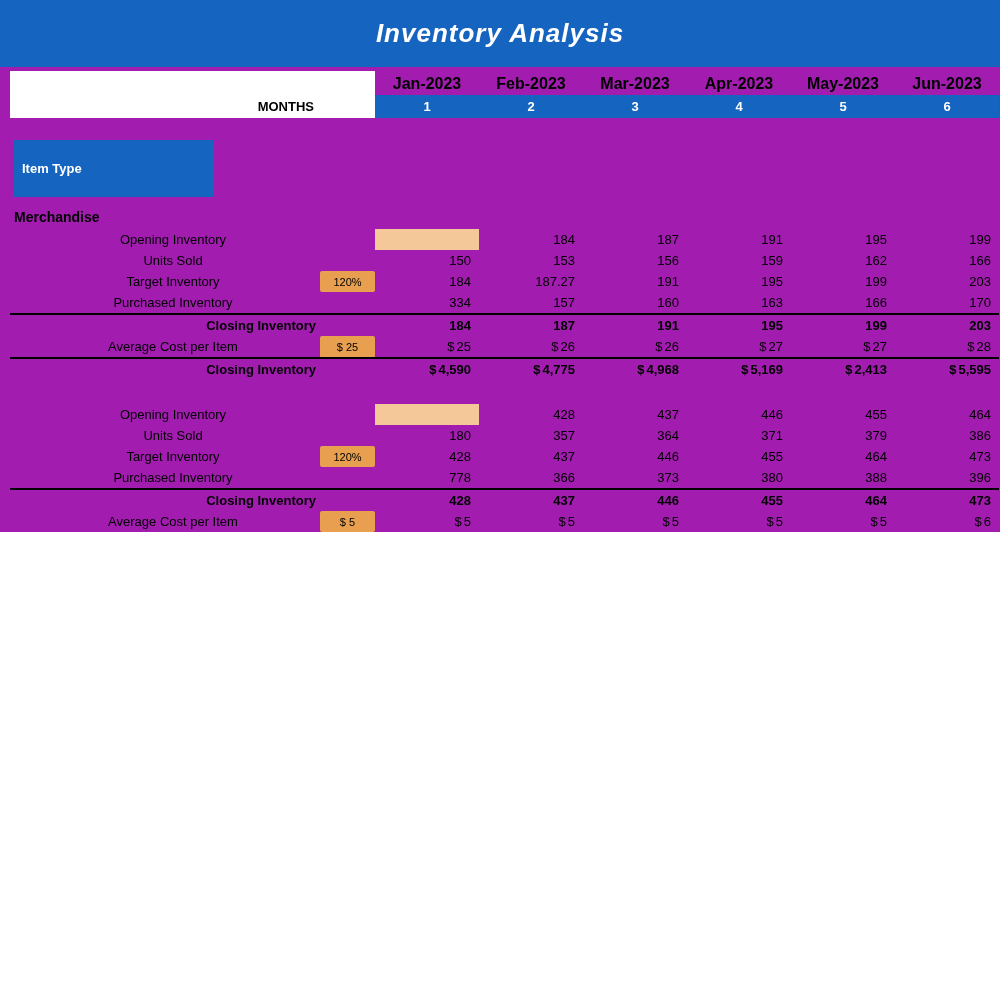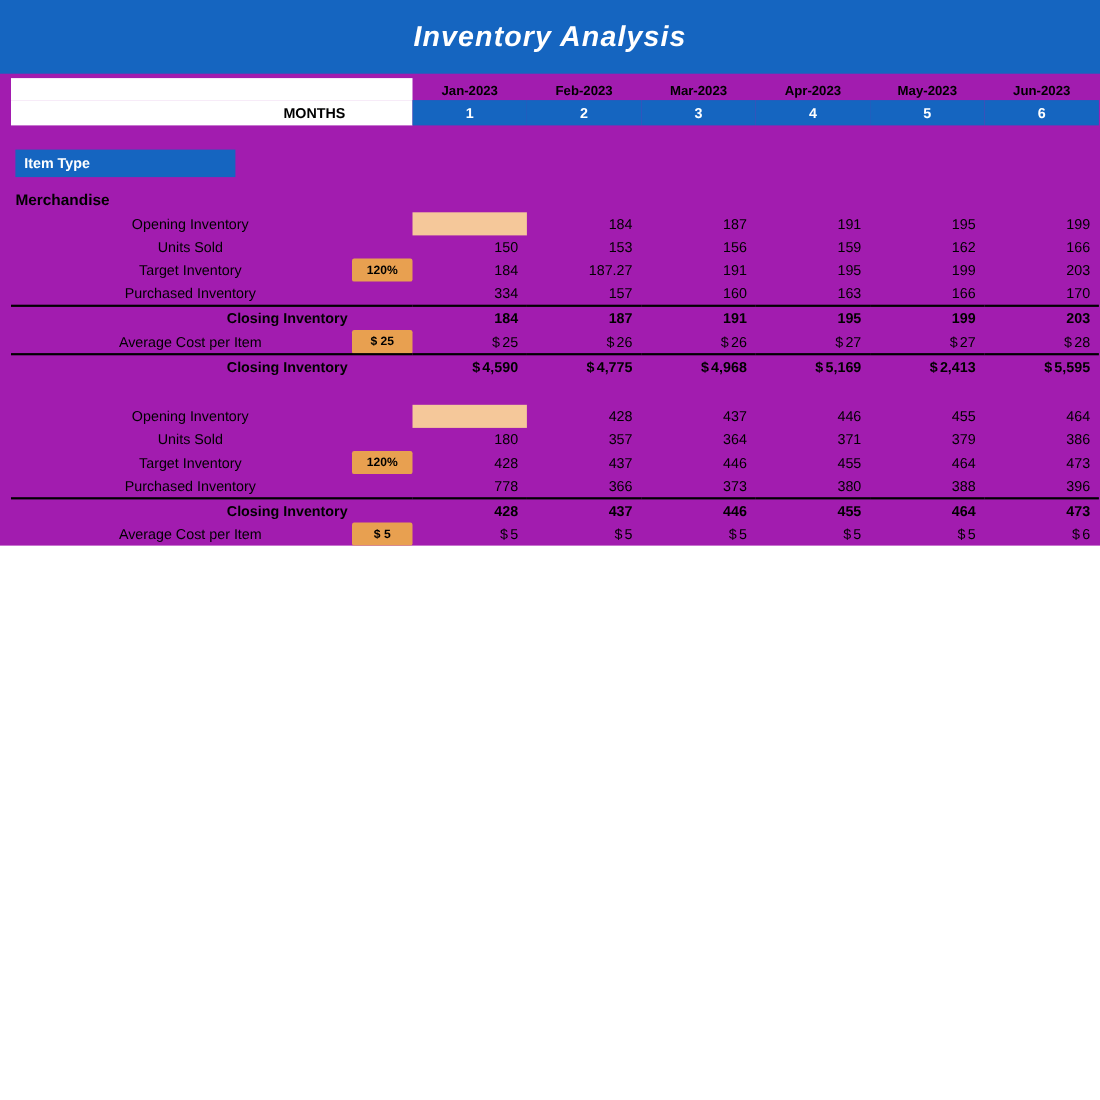--- a/index.html
+++ b/index.html
@@ -36,21 +36,21 @@
       table-layout: fixed;
     }
     col.label-col { width: 310px; }
     col.prefix-col { width: 55px; }
     col.data-col { width: 104px; }
 
     
     .header-month-row td {
       text-align: center;
       font-weight: bold;
-      font-size: 12px;
+      font-size: 16px;
       color: #000;
       padding: 4px 2px 2px 2px;
       border-bottom: none;
     }
     .header-month-row td.empty { background: #fff; }
 
     .header-num-row td {
       text-align: center;
       font-weight: bold;
       font-size: 13px;
@@ -72,21 +72,21 @@
 
     
     .item-type-row td {
       padding: 10px 4px 4px 4px;
     }
     .item-type-cell {
       background: #1565c0;
       color: #fff;
       font-weight: bold;
       font-size: 13px;
-      padding: 5px 8px;
+      padding: 21px 8px;
       display: inline-block;
       min-width: 200px;
     }
 
     
     .category-row td {
       font-weight: bold;
       font-size: 14px;
       padding: 8px 4px 4px 4px;
     }
@@ -103,21 +103,21 @@
     }
     .data-row td.prefix {
       text-align: right;
       padding-right: 4px;
       font-size: 11px;
       color: #000;
     }
     .data-row td.prefix-orange {
       background: #e8a050;
       color: #000;
-      font-weight: bold;
+      font-weight: normal;
       font-size: 11px;
       text-align: center;
       border-radius: 2px;
     }
     .data-row td.val {
       text-align: right;
       padding-right: 8px;
     }
     .data-row td.val-orange {
       background: #f5c89a;

